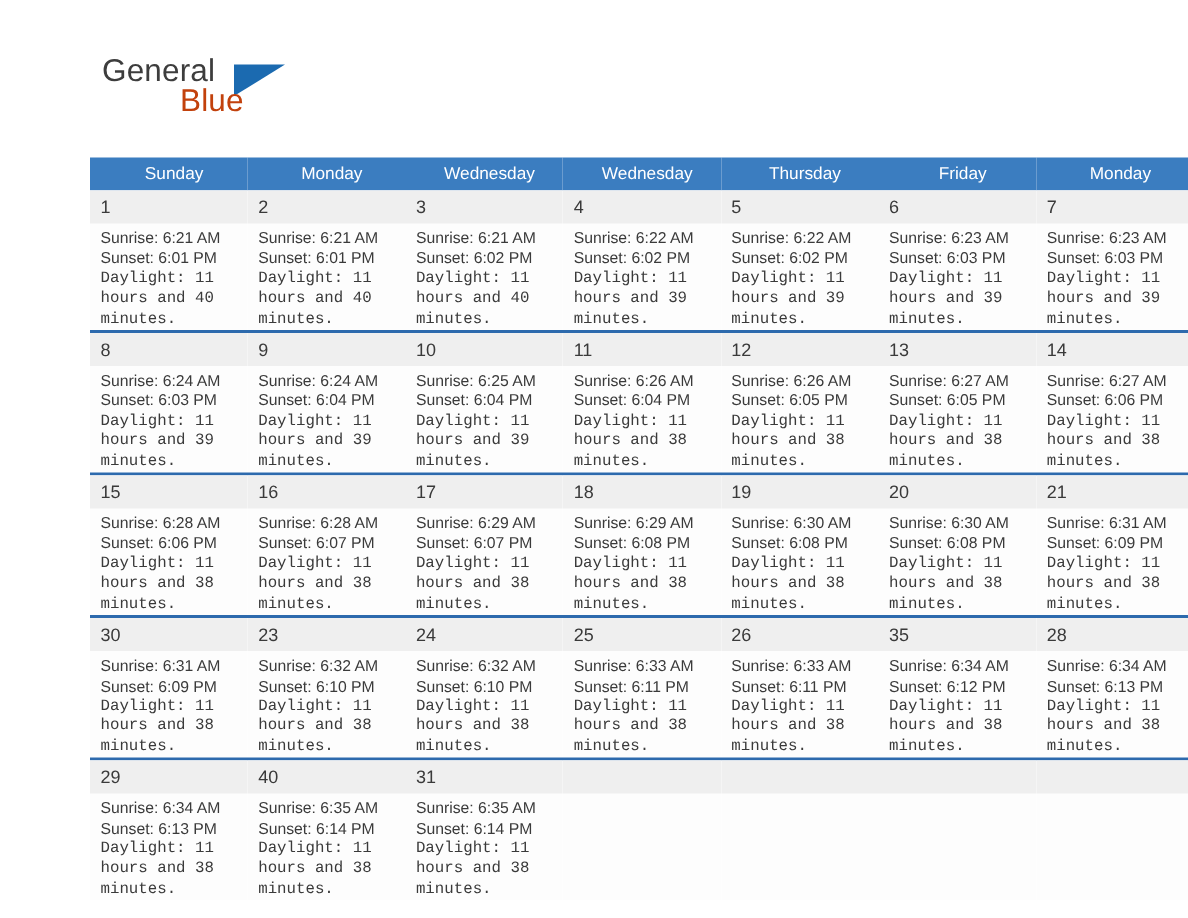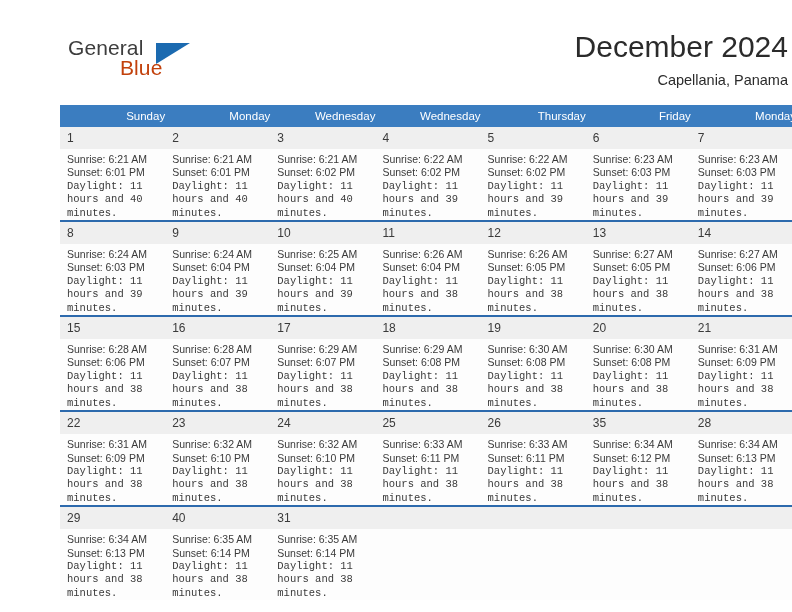--- a/index.html
+++ b/index.html
@@ -86,21 +86,21 @@
     top: 105px;
     width: 736px;
     border-collapse: collapse;
     table-layout: fixed;
   }
   .cal th {
     background: #3b7dc0;
     color: #ffffff;
     font-size: 11.5px;
     font-weight: normal;
-    text-align: right;
+    text-align: center;
     padding: 5px 0 5px 7px;
     height: 19px;
     border: none;
   }
   .cal td {
     vertical-align: top;
     padding: 0;
     border: none;
     width: 105.14px;
     height: 90px;
@@ -142,24 +142,20 @@
 <div class="page">
 
   <div class="topbar">
 
     <div class="logo">
       <span class="logo-general">General</span>
       <span class="logo-tri"></span>
       <span class="logo-blue">Blue</span>
     </div>
 
-    <div class="title-block">
-      <h1 class="month-title">December 2024</h1>
-      <div class="location">Capellania, Panama</div>
-    </div>
 
   </div>
 
   <table class="cal">
     <thead>
       <tr>
         <th>Sunday</th>
         <th>Monday</th>
         <th>Wednesday</th>
         <th>Wednesday</th>
@@ -394,21 +390,21 @@
             </div>
           </td>
       </tr>
       <tr class="wk-sep">
           <td colspan="7"></td>
         </tr>
 
       <tr>
         <td>
             <div class="cell-inner">
-              <div class="daynum">22</div>
+              <div class="daynum">30</div>
               <div class="info">
                 <div>Sunrise: 6:31 AM</div>
                 <div>Sunset: 6:09 PM</div>
                 <div class="daylight">Daylight: 11 hours and 38 minutes.</div>
               </div>
             </div>
           </td>
         <td>
             <div class="cell-inner">
               <div class="daynum">23</div>

